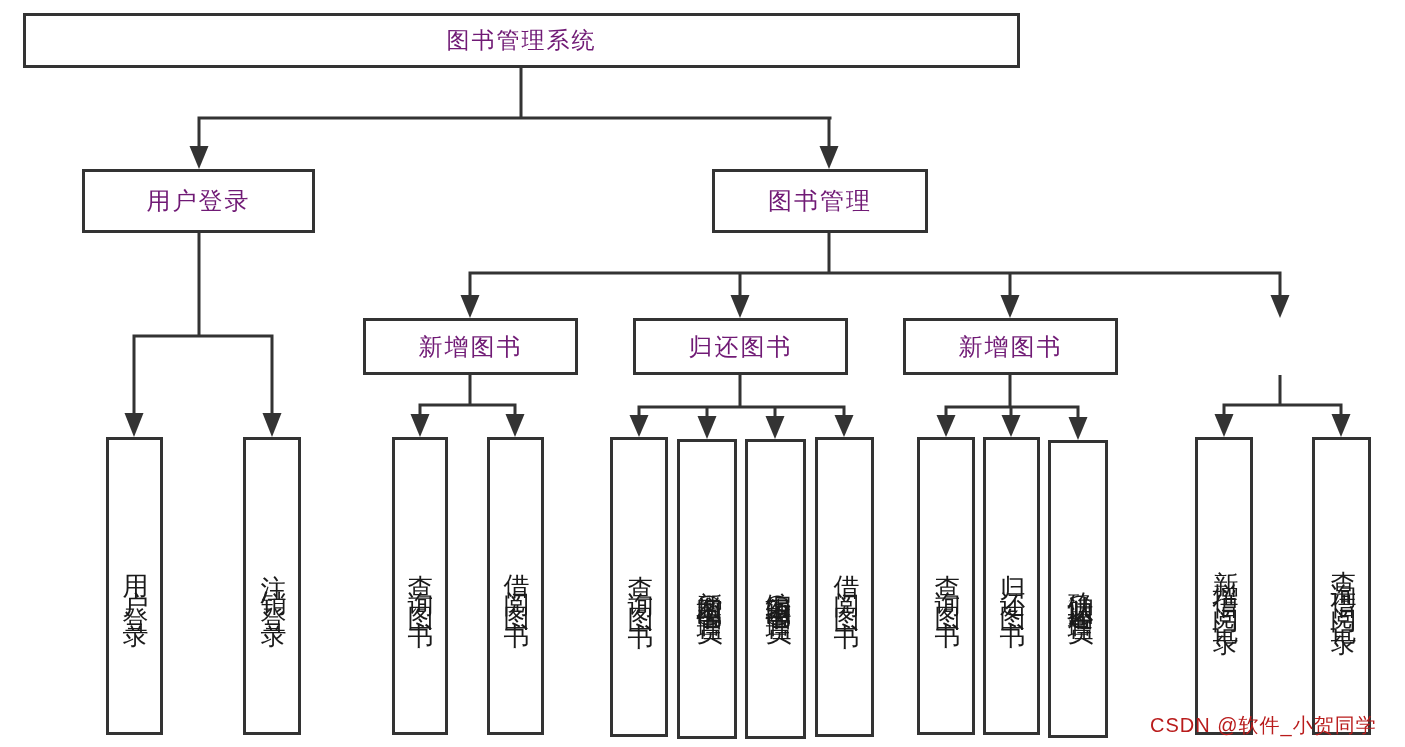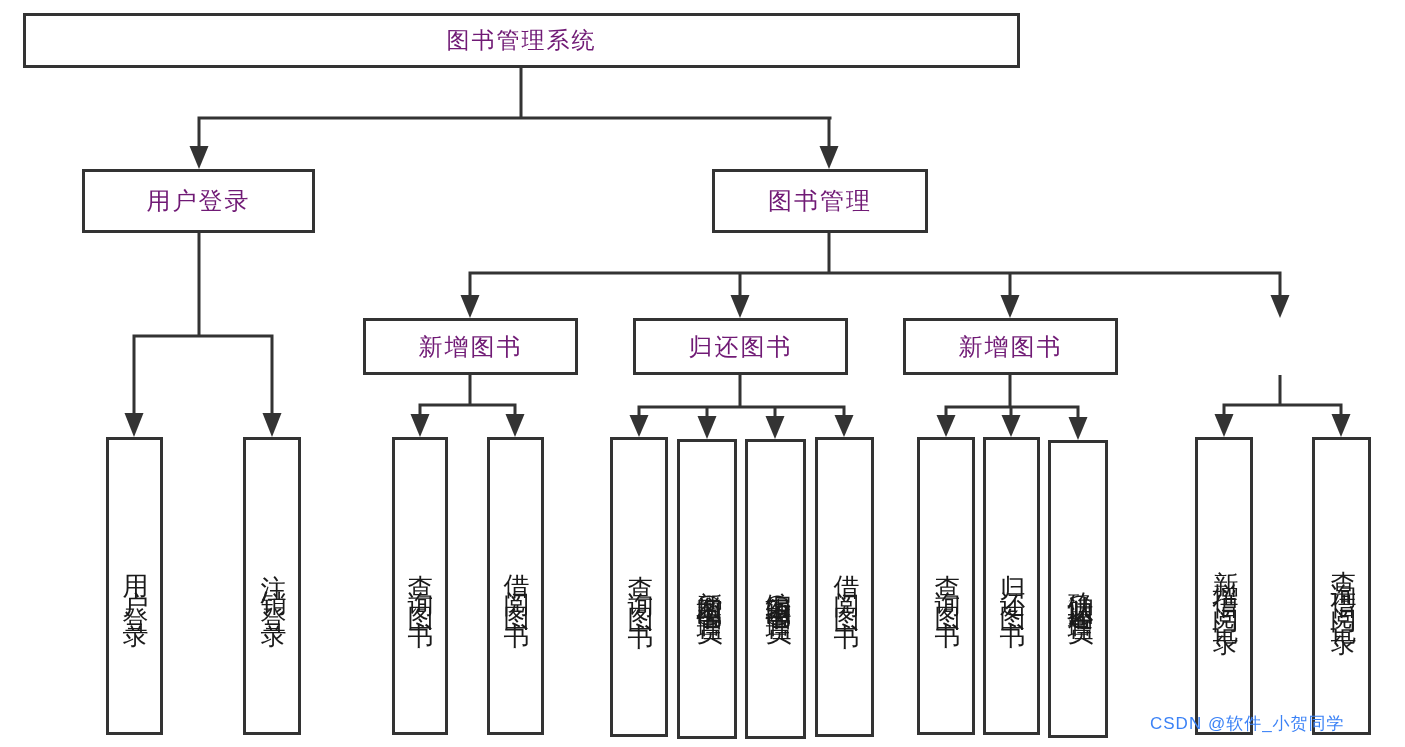--- a/index.html
+++ b/index.html
@@ -16,22 +16,22 @@
   .root { font-size:23px; }
   .vnode {
     position:absolute; box-sizing:border-box; border:3px solid #333333;
     background:#ffffff; writing-mode:vertical-rl; text-orientation:mixed;
     text-align:center; font-size:26px; color:#1a1a1a; line-height:48px;
   }
   .ls-short { letter-spacing:16px; }
   .ls-med   { letter-spacing:12px; }
   .ls-long  { letter-spacing:4px; }
   #watermark {
-    position:absolute; left:1150px; top:712px; font-size:17px;
-    color:#3b82f6; letter-spacing:1px; z-index:5; white-space:nowrap;text-align:center;
+    position:absolute; left:1150px; top:712px; font-size:20px;
+    color:#b91c1c; letter-spacing:1px; z-index:5; white-space:nowrap;text-align:center;
   }
 </style>
 </head>
 <body>
 
 <div id="stage">
 
   <svg id="wires" viewBox="0 0 1405 747" xmlns="http://www.w3.org/2000/svg">
     <g stroke="#333333" stroke-width="3" fill="none">
 

